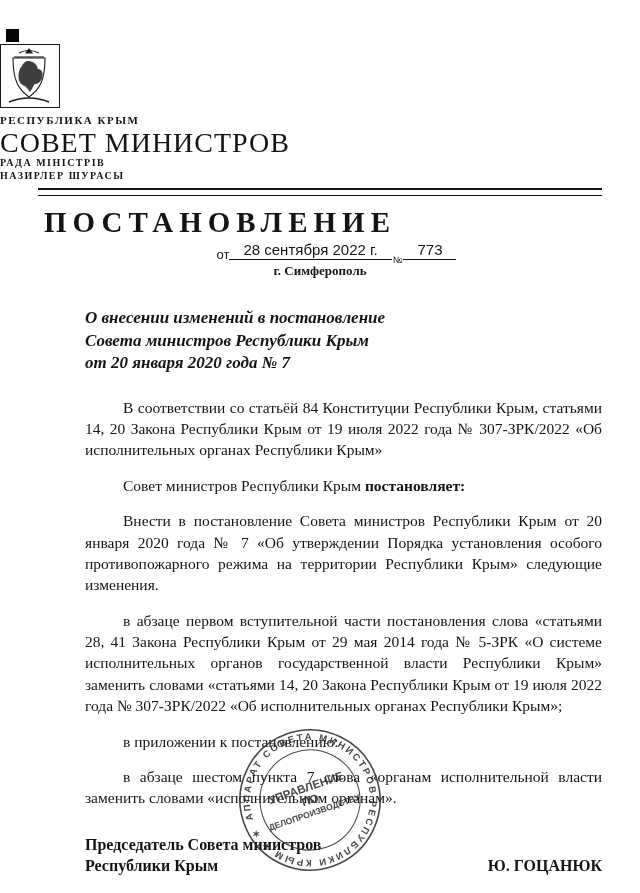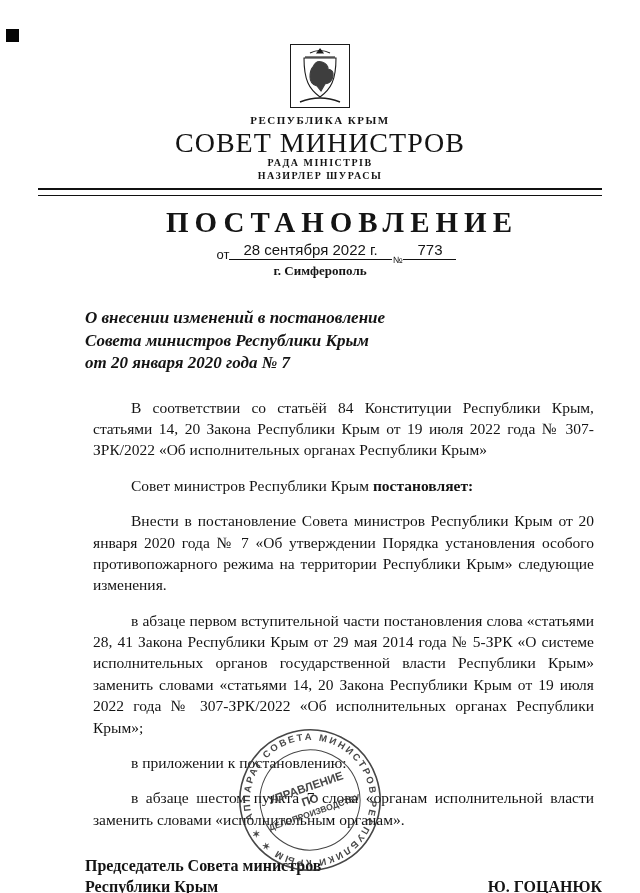--- a/index.html
+++ b/index.html
@@ -9,21 +9,21 @@
     margin:0 auto;
     background:#ffffff;
     font-family:"Liberation Serif", serif;
     color:#141414;
     overflow:hidden;
   }
   .scan-artifact{
     position:absolute;left:6px;top:29px;width:13px;height:13px;background:#050505;
   }
   
-  .header{width:100%;text-align:center;padding-top:44px;}
+  .header{width:100%;padding-top:44px;}
   .emblem-box{
     display:inline-block;
     width:60px;height:64px;
     border:1.6px solid #1a1a1a;
     box-sizing:border-box;
     padding-top:1px;
   }
   .republic{
     margin-top:4px;
     font-size:11px;font-weight:bold;letter-spacing:1.5px;
@@ -37,21 +37,20 @@
   }
   .rule{
     margin:6px 38px 0 38px;
     height:5px;
     border-top:2.6px solid #111;
     border-bottom:1px solid #111;
   }
   
   .doc-title{
     margin-top:10px;
-    text-align:center;
     font-size:29px;font-weight:600;letter-spacing:6px;margin-left:44px;
   }
   .date-row{
     margin-top:2px;
     text-align:center;
     font-family:"Liberation Sans", sans-serif;
     font-size:15px;
     white-space:nowrap;
     padding-left:33px;
   }
@@ -72,21 +71,21 @@
     font-size:13px;font-weight:bold;
   }
   
   .content{margin:0 38px 0 85px;}
   .subject{
     margin-top:28px;
     font-style:italic;font-weight:600;
     font-size:17px;line-height:1.32;
   }
   p.body{
-    margin:8px;
+    margin:0;
     margin-top:14px;
     font-size:15.5px;
     line-height:1.38;
     text-align:justify;
     text-indent:38px;
   }
   p.body.first{margin-top:22px;}
   .bold{font-weight:bold;}
   
   .sig-row{

